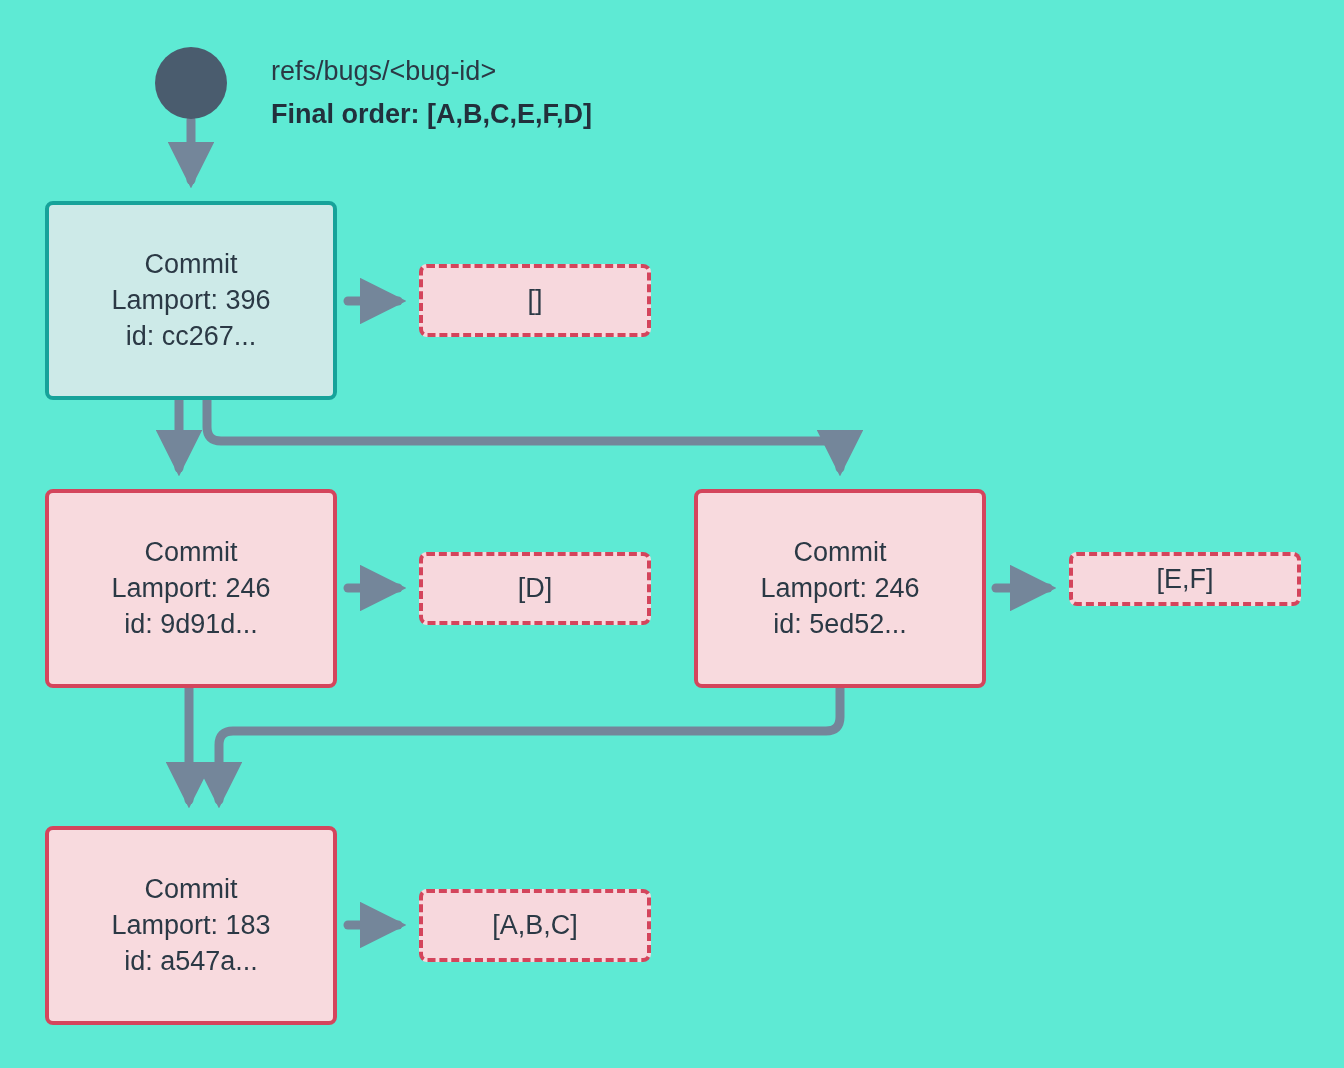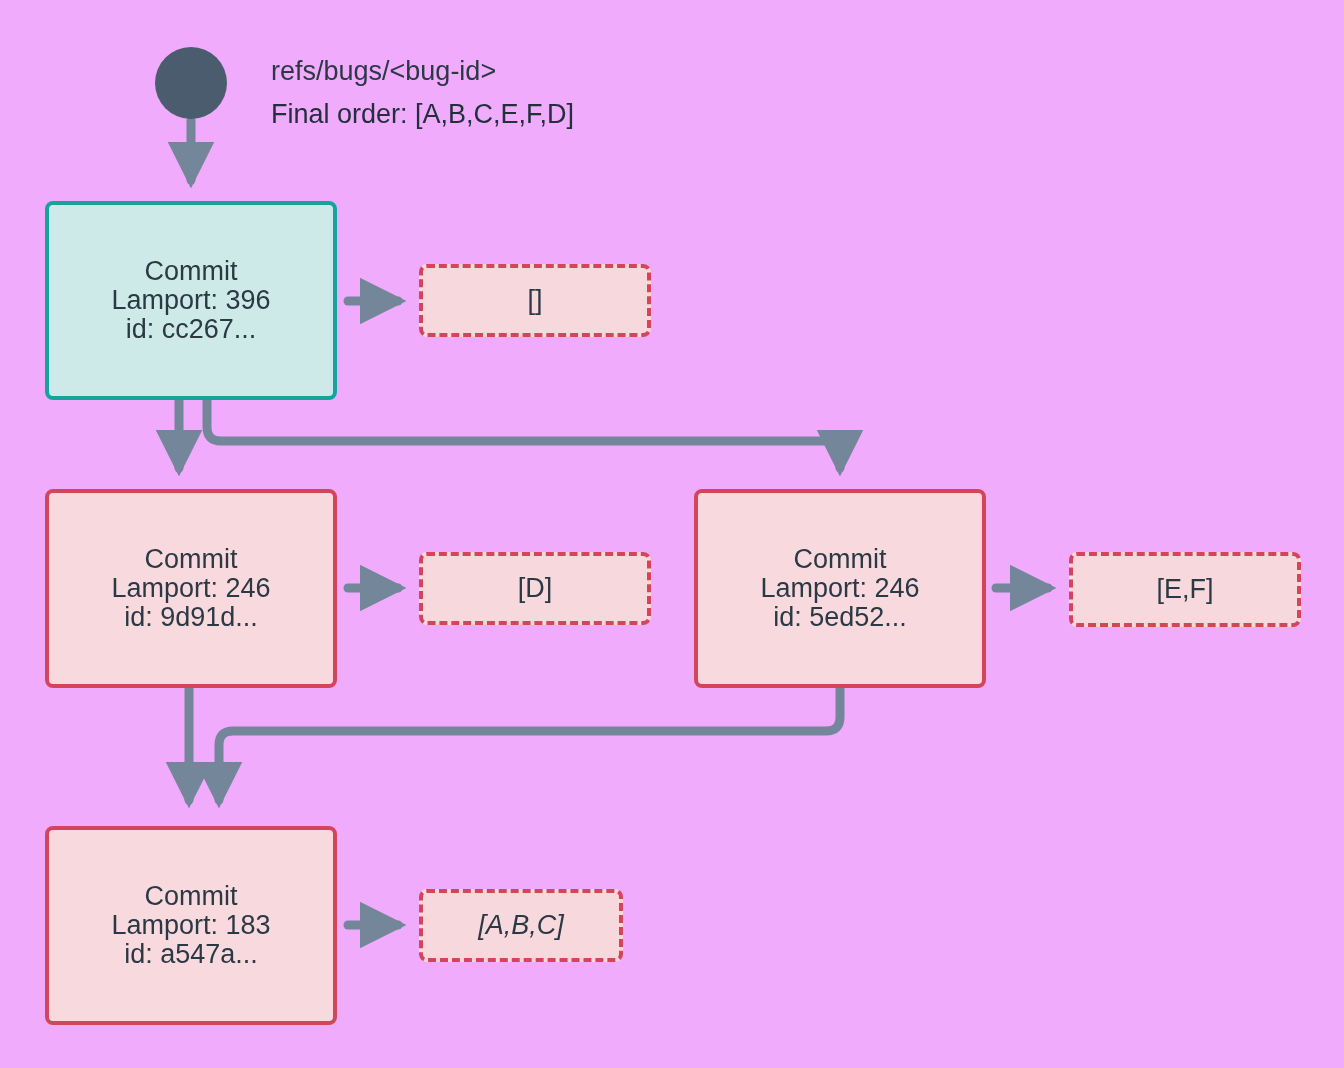--- a/index.html
+++ b/index.html
@@ -10,21 +10,21 @@
   body {
     width: 1344px;
     height: 1068px;
     font-family: "Liberation Sans", sans-serif;
     overflow: hidden;
   }
   #stage {
     position: relative;
     width: 1344px;
     height: 1068px;
-    background: #f0abfc;
+    background: #5eead4;
   }
   #edges {
     position: absolute;
     left: 0;
     top: 0;
     width: 1344px;
     height: 1068px;
     pointer-events: none;
   }
 
@@ -43,35 +43,36 @@
     gap: 16px;
   }
   .root-ref {
     font-size: 27px;
     color: #2b3945;
     line-height: 1;
     white-space: nowrap;
   }
   .root-order {
     font-size: 27px;
-    font-weight: normal;
+    font-weight: bold;
     color: #22303c;
     line-height: 1;
     white-space: nowrap;
   }
 
   
   .node {
     position: absolute;
     box-sizing: border-box;
     border-radius: 8px;
     display: flex;
     flex-direction: column;
     align-items: center;
     justify-content: center;
+    gap: 7px;
   }
   .node .line {
     font-size: 27px;
     color: #2b3945;
     line-height: 1.08;
     white-space: nowrap;
   }
   .node.head {
     background: #cdeae8;
     border: 4px solid #16a39a;
@@ -159,21 +160,21 @@
   </div>
 
   <div class="opbox" style="left:419px; top:264px; width:232px; height:73px;">
     <span class="op-label">[]</span>
   </div>
 
   <div class="opbox" style="left:419px; top:552px; width:232px; height:73px;">
     <span class="op-label">[D]</span>
   </div>
 
-  <div class="opbox" style="left:1069px; top:552px; width:232px; height:75px;">
+  <div class="opbox" style="left:1069px; top:552px; width:232px; height:54px;">
     <span class="op-label">[E,F]</span>
   </div>
 
-  <div class="opbox" style="left:419px; top:889px; width:204px; height:73px;font-style:italic;">
+  <div class="opbox" style="left:419px; top:889px; width:232px; height:73px;">
     <span class="op-label">[A,B,C]</span>
   </div>
 
 </div>
 
 </body></html>

